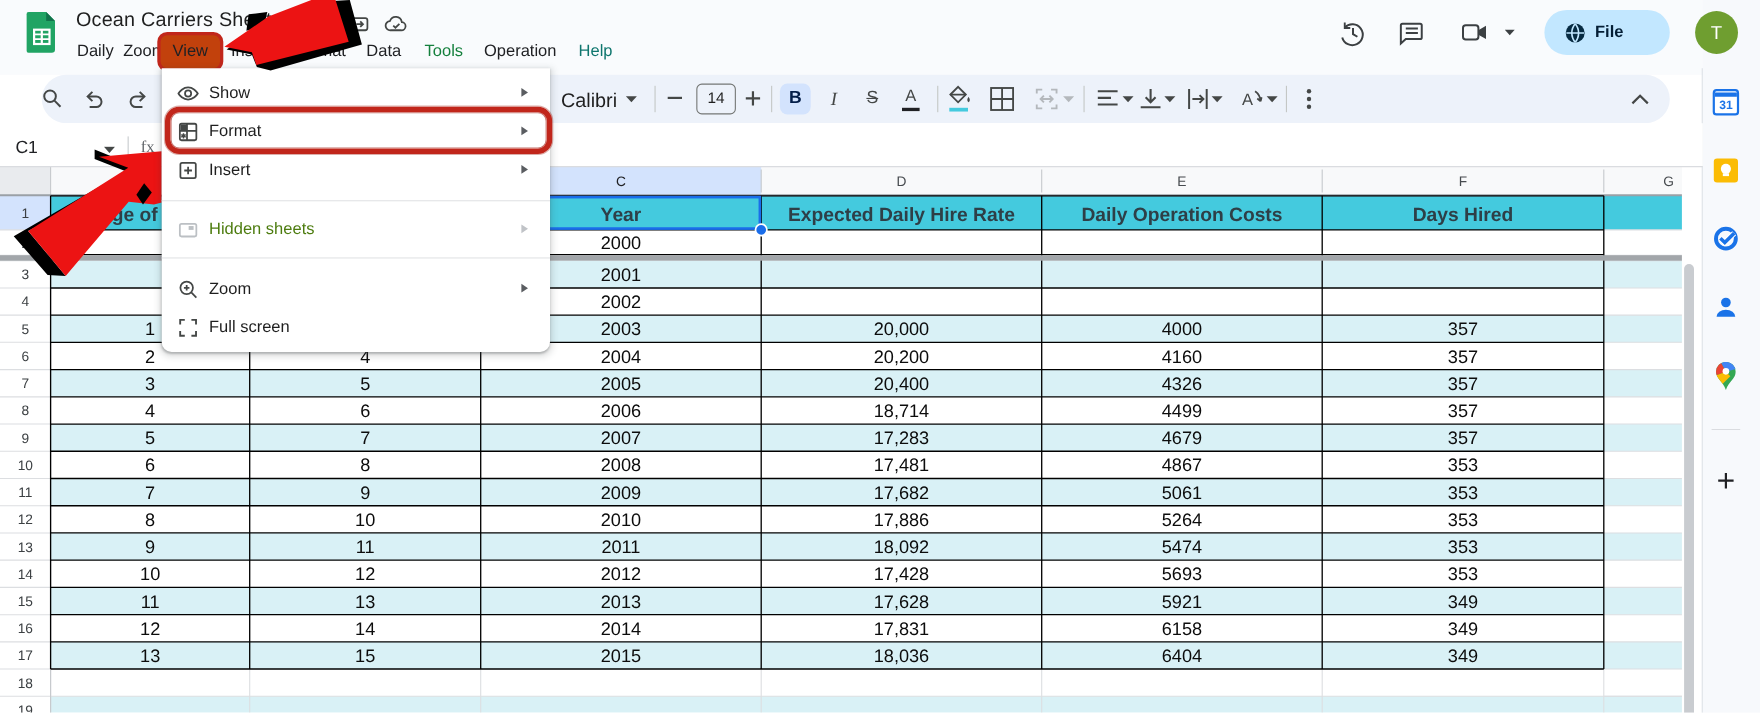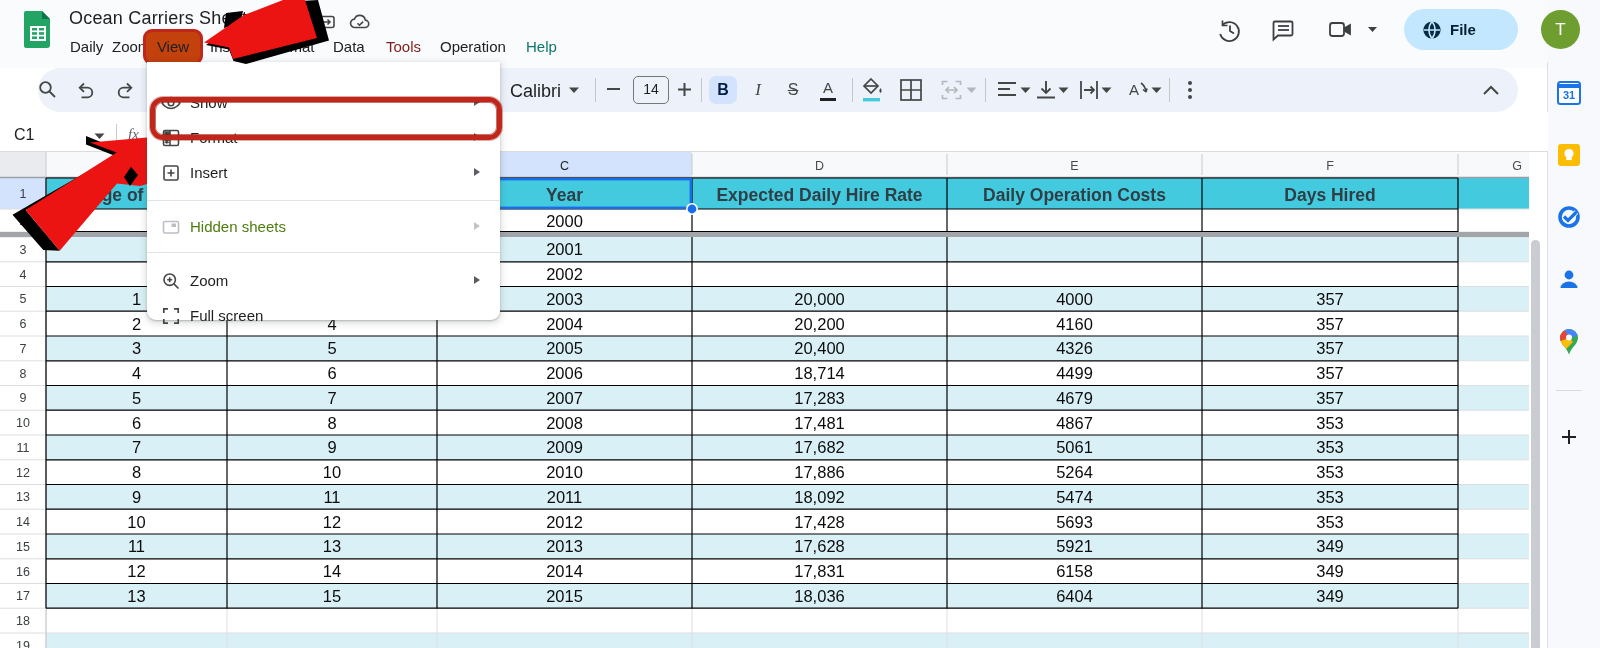--- a/index.html
+++ b/index.html
@@ -28,21 +28,21 @@
 <svg class="abs" style="left:318px;top:14px" width="60" height="18" viewBox="0 0 60 18">
 <rect x="1" y="2.5" width="15" height="11" rx="2" fill="none" stroke="#444746" stroke-width="1.6"></rect>
 <path d="M6 8 h6 m-2.5 -2.5 l2.5 2.5 l-2.5 2.5" stroke="#444746" stroke-width="1.6" fill="none"></path>
 <path d="M37 13.5 a4.2 4.2 0 0 1 -.5 -8.4 a5.6 5.6 0 0 1 10.8 1 a3.7 3.7 0 0 1 -.6 7.4 z" fill="none" stroke="#444746" stroke-width="1.6"></path>
 <path d="M39.5 9.2 l2 2 l3.6 -3.6" stroke="#444746" stroke-width="1.6" fill="none"></path>
 </svg>
 <div class="abs" style="left:70px;top:38px;font-size:15px;color:#202124">Daily</div>
 <div class="abs" style="left:112px;top:38px;font-size:15px;color:#202124">Zoom</div>
 <div class="abs" style="left:267px;top:38px;font-size:15px;color:#202124">Format</div>
 <div class="abs" style="left:333px;top:38px;font-size:15px;color:#202124">Data</div>
-<div class="abs" style="left:386px;top:38px;font-size:15px;color:#7f1d1d">Tools</div>
+<div class="abs" style="left:386px;top:38px;font-size:15px;color:#15803d">Tools</div>
 <div class="abs" style="left:440px;top:38px;font-size:15px;color:#202124">Operation</div>
 <div class="abs" style="left:526px;top:38px;font-size:15px;color:#0f766e">Help</div>
 <div class="abs" style="left:210px;top:38px;font-size:15px;color:#202124">Insert</div>
 <div class="abs" style="left:143px;top:29px;width:60px;height:36px;background:#c2410c;border:3.5px solid #c1261b;border-radius:9px;text-align:center;font-size:15px;color:#202124;line-height:29px">View</div>
 <svg class="abs" style="left:1218px;top:18px" width="180" height="26" viewBox="0 0 180 26">
 <g stroke="#3c4043" stroke-width="1.8" fill="none">
 <path d="M4.5 7 a9.5 9.5 0 1 1 -2.3 9"></path>
 <path d="M4.5 2.5 v5 h5" stroke-width="1.7"></path>
 <path d="M12 7.5 v5.5 l4 2.4"></path>
 </g>
@@ -147,21 +147,21 @@
   </svg>
 <svg class="abs" style="left:1482px;top:84px" width="18" height="12">
     <path d="M2 10 l7 -7 7 7" stroke="#444746" stroke-width="2" fill="none"></path>
   </svg>
 <div class="abs" style="left:0;top:112px;width:1548px;height:39px;background:#fff"></div>
 <div class="abs" style="left:14px;top:126px;font-size:16px;color:#202124">C1</div>
 <svg class="abs" style="left:94px;top:133px" width="11" height="7">
     <path d="M0.5 0.5 h10 l-5 5.5 z" fill="#444746"></path>
   </svg>
 <div class="abs" style="left:116px;top:124px;width:1px;height:22px;background:#c7cacd"></div>
-<div class="abs" style="left:128px;top:126px;font-size:15px;font-style:italic;color:#5f6368;font-family:Liberation Serif,serif">fx</div>
+<div class="abs" style="left:128px;top:126px;font-size:15px;color:#5f6368;font-family:Liberation Serif,serif">fx</div>
 <svg class="abs" style="left:0px;top:151px" width="1548" height="497" viewBox="0 0 1548 497" font-family="Liberation Sans,sans-serif">
     <rect x="0" y="0" width="1529" height="27" fill="#f8f9fa"></rect>
     <rect x="0" y="0" width="46" height="27" fill="#e9ebee"></rect>
     <rect x="437" y="0" width="255" height="27" fill="#d3e3fd"></rect>
     <rect x="46" y="27" width="1483" height="31" fill="#44cade"></rect>
     <rect x="0" y="27" width="46" height="31" fill="#d3e3fd"></rect>
     <rect x="46" y="86.0" width="1483" height="24.75" fill="#d9f1f6"></rect>
     <rect x="46" y="135.5" width="1483" height="24.75" fill="#d9f1f6"></rect>
     <rect x="46" y="185.0" width="1483" height="24.75" fill="#d9f1f6"></rect>
     <rect x="46" y="234.5" width="1483" height="24.75" fill="#d9f1f6"></rect>
@@ -366,21 +366,21 @@
     <rect x="438.2" y="28.2" width="252.6" height="28.6" fill="none" stroke="#1a6dea" stroke-width="2.4"></rect>
     <circle cx="692" cy="58" r="5.2" fill="#1a6dea" stroke="#ffffff" stroke-width="1.6"></circle>
   </svg>
 <svg class="abs" style="left:0;top:0;pointer-events:none" width="1600" height="648" viewBox="0 0 1600 648">
 <polygon points="86,136 123,151 123,159 86,144.5" fill="#000"></polygon>
 <polygon points="123,151 123,159 25.6,210 59.7,250.8 43.3,250.1 12.5,214.7" fill="#000"></polygon>
 <polygon points="147,137.6 90,142.6 116.6,152.5 25.6,210 59.7,250.8 117,183.5 140,186 147,184" fill="#ec1313"></polygon>
 <polygon points="131,166.7 138,175 130,186 124,177" fill="#000"></polygon>
 </svg>
 <div class="abs" style="left:147px;top:62px;width:353px;height:258px;background:#fff;border-radius:0 0 9px 9px;box-shadow:0 2px 6px 2px rgba(60,64,67,.15),0 1px 2px rgba(60,64,67,.3)"></div>
-<div class="abs" style="left:147px;top:80px;width:291px;height:258px">
+<div class="abs" style="left:147px;top:62px;width:291px;height:258px">
     <div class="mi" style="top:12.5px">Show</div>
     <svg class="micon" style="top:12.5px" viewBox="0 0 20 20">
       <g stroke="#444746" stroke-width="1.6" fill="none">
         <path d="M10 4.5 C5.5 4.5 2.2 8.2 1.2 10 C2.2 11.8 5.5 15.5 10 15.5 C14.5 15.5 17.8 11.8 18.8 10 C17.8 8.2 14.5 4.5 10 4.5 Z"></path>
         <circle cx="10" cy="10" r="2.8"></circle>
       </g>
     </svg>
     <div class="arr" style="top:17.5px"></div>
     <div class="mi" style="top:47.5px">Format</div>
     <svg class="micon" style="top:47.5px" viewBox="0 0 20 20">

